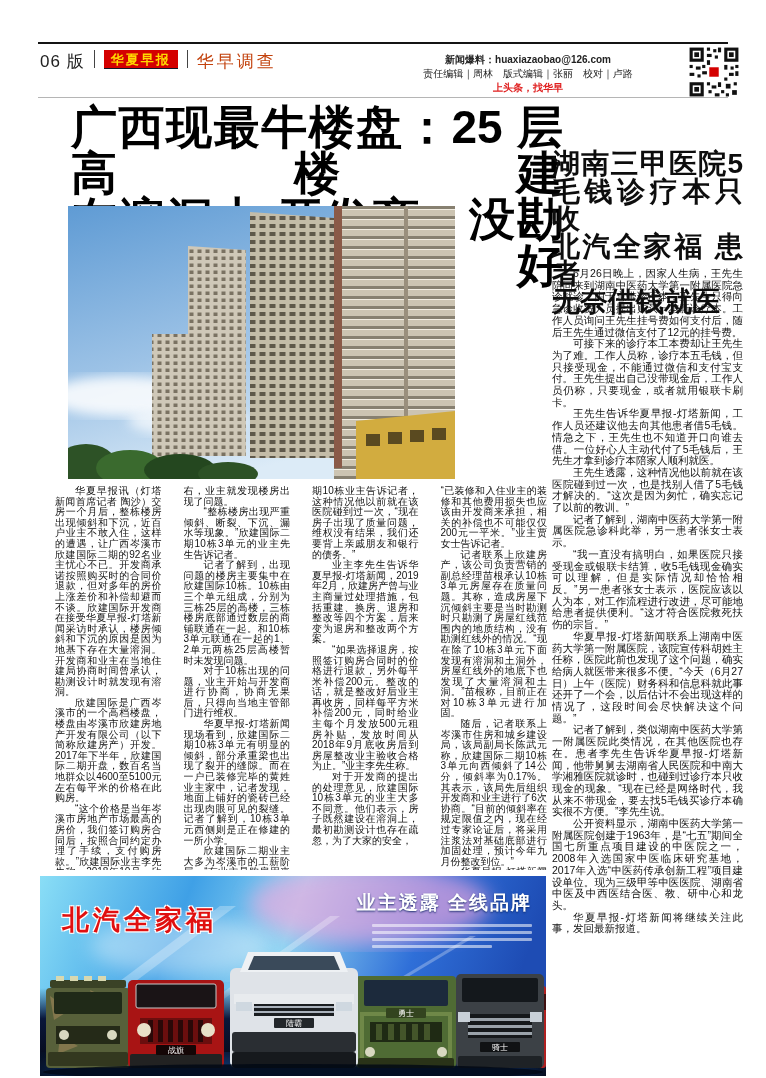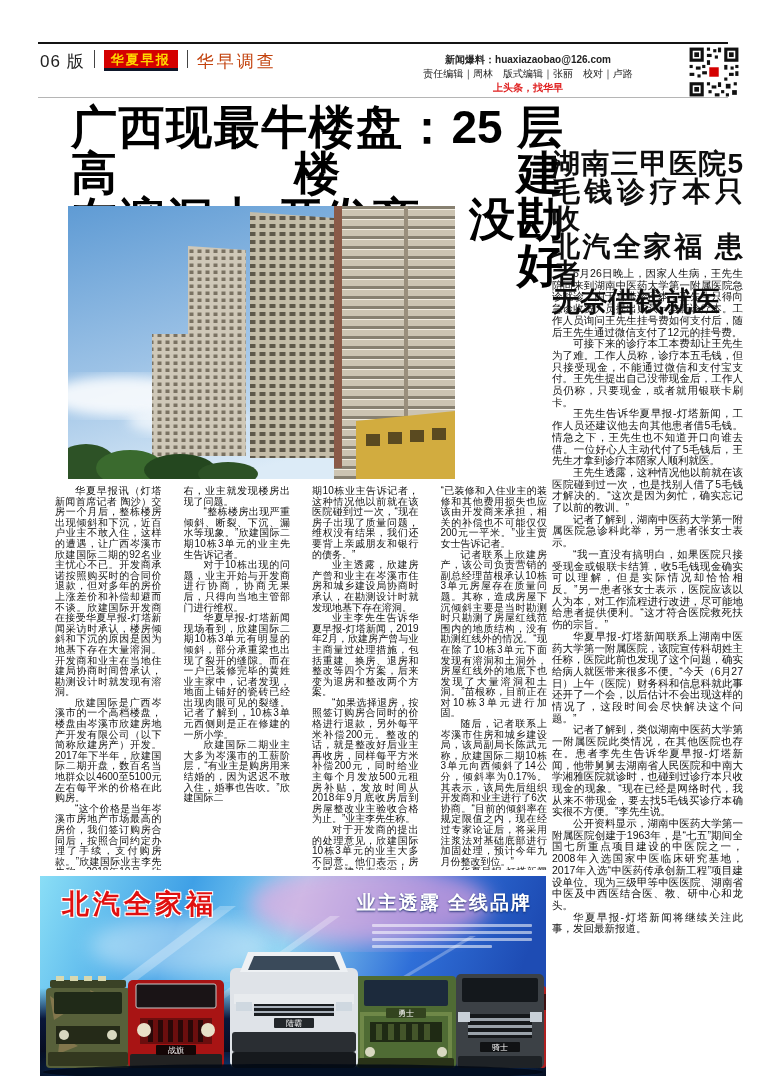--- a/index.html
+++ b/index.html
@@ -7,21 +7,21 @@
         font-family:"Liberation Sans","DejaVu Sans",sans-serif;color:#111;overflow:hidden;}
   .abs{position:absolute;}
 
   
   .top-rule{background:#141414;}
   .gray-rule{background:#b5b5b5;}
   .hdr-row{display:flex;align-items:flex-start;gap:9px;}
   .page-label{font-size:17px;color:#222;letter-spacing:1px;}
   .vsep{width:1px;height:18px;background:#444;}
   .masthead{background:#d40000;color:#ffd900;font-weight:bold;font-size:13px;
-            letter-spacing:2px;padding:2px 7px 1px;border-bottom:3px solid #0f172a;line-height:15px;}
+            letter-spacing:2px;padding:2px 7px 1px;border-bottom:1px solid #0f172a;line-height:15px;}
   .section-name{font-size:17px;letter-spacing:3px;color:#c2410c;}
   .hdr-right{text-align:center;font-size:10px;line-height:14px;color:#222;}
   .hdr-right .tip{font-weight:bold;}
   .hdr-right .slogan{color:#e02020;font-weight:bold;}
 
   
   .main-hl{font-size:46px;font-weight:bold;line-height:46px;color:#000000;margin-left:16px;}
   .main-hl .hl-line{text-align:justify;text-align-last:justify;}
   .side-hl{font-size:28px;font-weight:bold;line-height:27.5px;color:#0d0d0d;}
   .side-hl .hl-line{text-align:justify;text-align-last:justify;}
@@ -174,27 +174,27 @@
   <div class="abs cols art" style="left:55px;top:486px;width:492px;height:384px;">
     <div class="col">
       <p>华夏早报讯（灯塔新闻首席记者 陶沙）交房一个月后，整栋楼房出现倾斜和下沉，近百户业主不敢入住，这样的遭遇，让广西岑溪市欣建国际二期的92名业主忧心不已。开发商承诺按照购买时的合同价退款，但对多年的房价上涨差价和补偿却避而不谈。欣建国际开发商在接受华夏早报-灯塔新闻采访时承认，楼房倾斜和下沉的原因是因为地基下存在大量溶洞。开发商和业主在当地住建局协商时间曾承认，勘测设计时就发现有溶洞。</p>
       <p>欣建国际是广西岑溪市的一个高档楼盘，楼盘由岑溪市欣建房地产开发有限公司（以下简称欣建房产）开发。2017年下半年，欣建国际二期开盘，数百名当地群众以4600至5100元左右每平米的价格在此购房。</p>
       <p>“这个价格是当年岑溪市房地产市场最高的房价，我们签订购房合同后，按照合同约定办理了手续，支付购房款。”欣建国际业主李先生称，2018年10月，欣建国际开始交房。</p>
       <p>收房后，部分业主开始装修、入住。交房一个月左</p>
     </div>
     <div class="col">
       <p class="ni">右，业主就发现楼房出现了问题。</p>
       <p>“整栋楼房出现严重倾斜、断裂、下沉、漏水等现象。”欣建国际二期10栋3单元的业主先生告诉记者。</p>
+      <p>记者了解到，出现问题的楼房主要集中在欣建国际10栋。10栋由三个单元组成，分别为三栋25层的高楼，三栋楼房底部通过数层的商铺联通在一起。和10栋3单元联通在一起的1、2单元两栋25层高楼暂时未发现问题。</p>
       <p>对于10栋出现的问题，业主开始与开发商进行协商，协商无果后，只得向当地主管部门进行维权。</p>
       <p>华夏早报-灯塔新闻现场看到，欣建国际二期10栋3单元有明显的倾斜，部分承重梁也出现了裂开的缝隙。而在一户已装修完毕的黄姓业主家中，记者发现，地面上铺好的瓷砖已经出现肉眼可见的裂缝。记者了解到，10栋3单元西侧则是正在修建的一所小学。</p>
       <p>欣建国际二期业主大多为岑溪市的工薪阶层，“有业主是购房用来结婚的，因为迟迟不敢入住，婚事也告吹。”欣建国际二</p>
     </div>
     <div class="col">
       <p class="ni">期10栋业主告诉记者，这种情况他以前就在该医院碰到过一次，“现在房子出现了质量问题，维权没有结果，我们还要背上亲戚朋友和银行的债务。”</p>
-      <p>业主透露，欣建房产曾和业主在岑溪市住房和城乡建设局协商时承认，在勘测设计时就发现地基下存在溶洞。</p>
       <p>业主李先生告诉华夏早报-灯塔新闻，2019年2月，欣建房产曾与业主商量过处理措施，包括重建、换房、退房和整改等四个方案，后来变为退房和整改两个方案。</p>
       <p>“如果选择退房，按照签订购房合同时的价格进行退款，另外每平米补偿200元。整改的话，就是整改好后业主再收房，同样每平方米补偿200元，同时给业主每个月发放500元租房补贴，发放时间从2018年9月底收房后到房屋整改业主验收合格为止。”业主李先生称。</p>
       <p>对于开发商的提出的处理意见，欣建国际10栋3单元的业主大多不同意。他们表示，房子既然建设在溶洞上，最初勘测设计也存在疏忽，为了大家的安全，</p>
     </div>
     <div class="col">
       <p class="ni">“已装修和入住业主的装修和其他费用损失也应该由开发商来承担，相关的补偿也不可能仅仅200元一平米。”业主贾女士告诉记者。</p>
       <p>记者联系上欣建房产，该公司负责营销的副总经理苗根承认10栋3单元房屋存在质量问题。其称，造成房屋下沉倾斜主要是当时勘测时只勘测了房屋红线范围内的地质结构，没有勘测红线外的情况。“现在除了10栋3单元下面发现有溶洞和土洞外，房屋红线外的地底下也发现了大量溶洞和土洞。”苗根称，目前正在对10栋3单元进行加固。</p>
       <p>随后，记者联系上岑溪市住房和城乡建设局，该局副局长陈武元称，欣建国际二期10栋3单元向西倾斜了14公分，倾斜率为0.17%。其表示，该局先后组织开发商和业主进行了6次协商。“目前的倾斜率在规定限值之内，现在经过专家论证后，将采用注浆法对基础底部进行加固处理，预计今年九月份整改到位。”</p>
       <p>华夏早报-灯塔新闻将继续关注此事，发回最新报道。</p>
     </div>
@@ -339,21 +339,21 @@
         <rect x="196" y="126" width="16" height="9" fill="#cfd8e0"></rect>
           <rect x="296" y="126" width="16" height="9" fill="#cfd8e0"></rect>
         <rect x="234" y="142" width="40" height="10" rx="1" fill="#22262a"></rect>
         <text x="254" y="150" text-anchor="middle" font-size="8" fill="#ffffff">陆霸</text>
         <rect x="192" y="156" width="124" height="20" rx="3" fill="#2a2e33"></rect>
         <rect x="192" y="176" width="124" height="16" rx="3" fill="#16191d"></rect>
       </g>
       <ellipse cx="253" cy="196" rx="250" ry="8" fill="#000814" opacity="0.8"></ellipse>
     </svg>
 
-    <div class="abs ad-title-left" style="left:22px;top:10px;text-align:right;">北汽全家福</div>
+    <div class="abs ad-title-left" style="left:22px;top:26px;text-align:right;">北汽全家福</div>
     <div class="abs ad-title-right" style="right:14px;top:14px;">业主透露 全线品牌</div>
     <div class="abs fineprint" style="left:332px;top:48px;width:160px;">
       <div class="bar" style="width:160px;"></div>
       <div class="bar" style="width:160px;"></div>
       <div class="bar" style="width:160px;"></div>
       <div class="bar" style="width:120px;"></div>
     </div>
   </div>
 
 </div>

